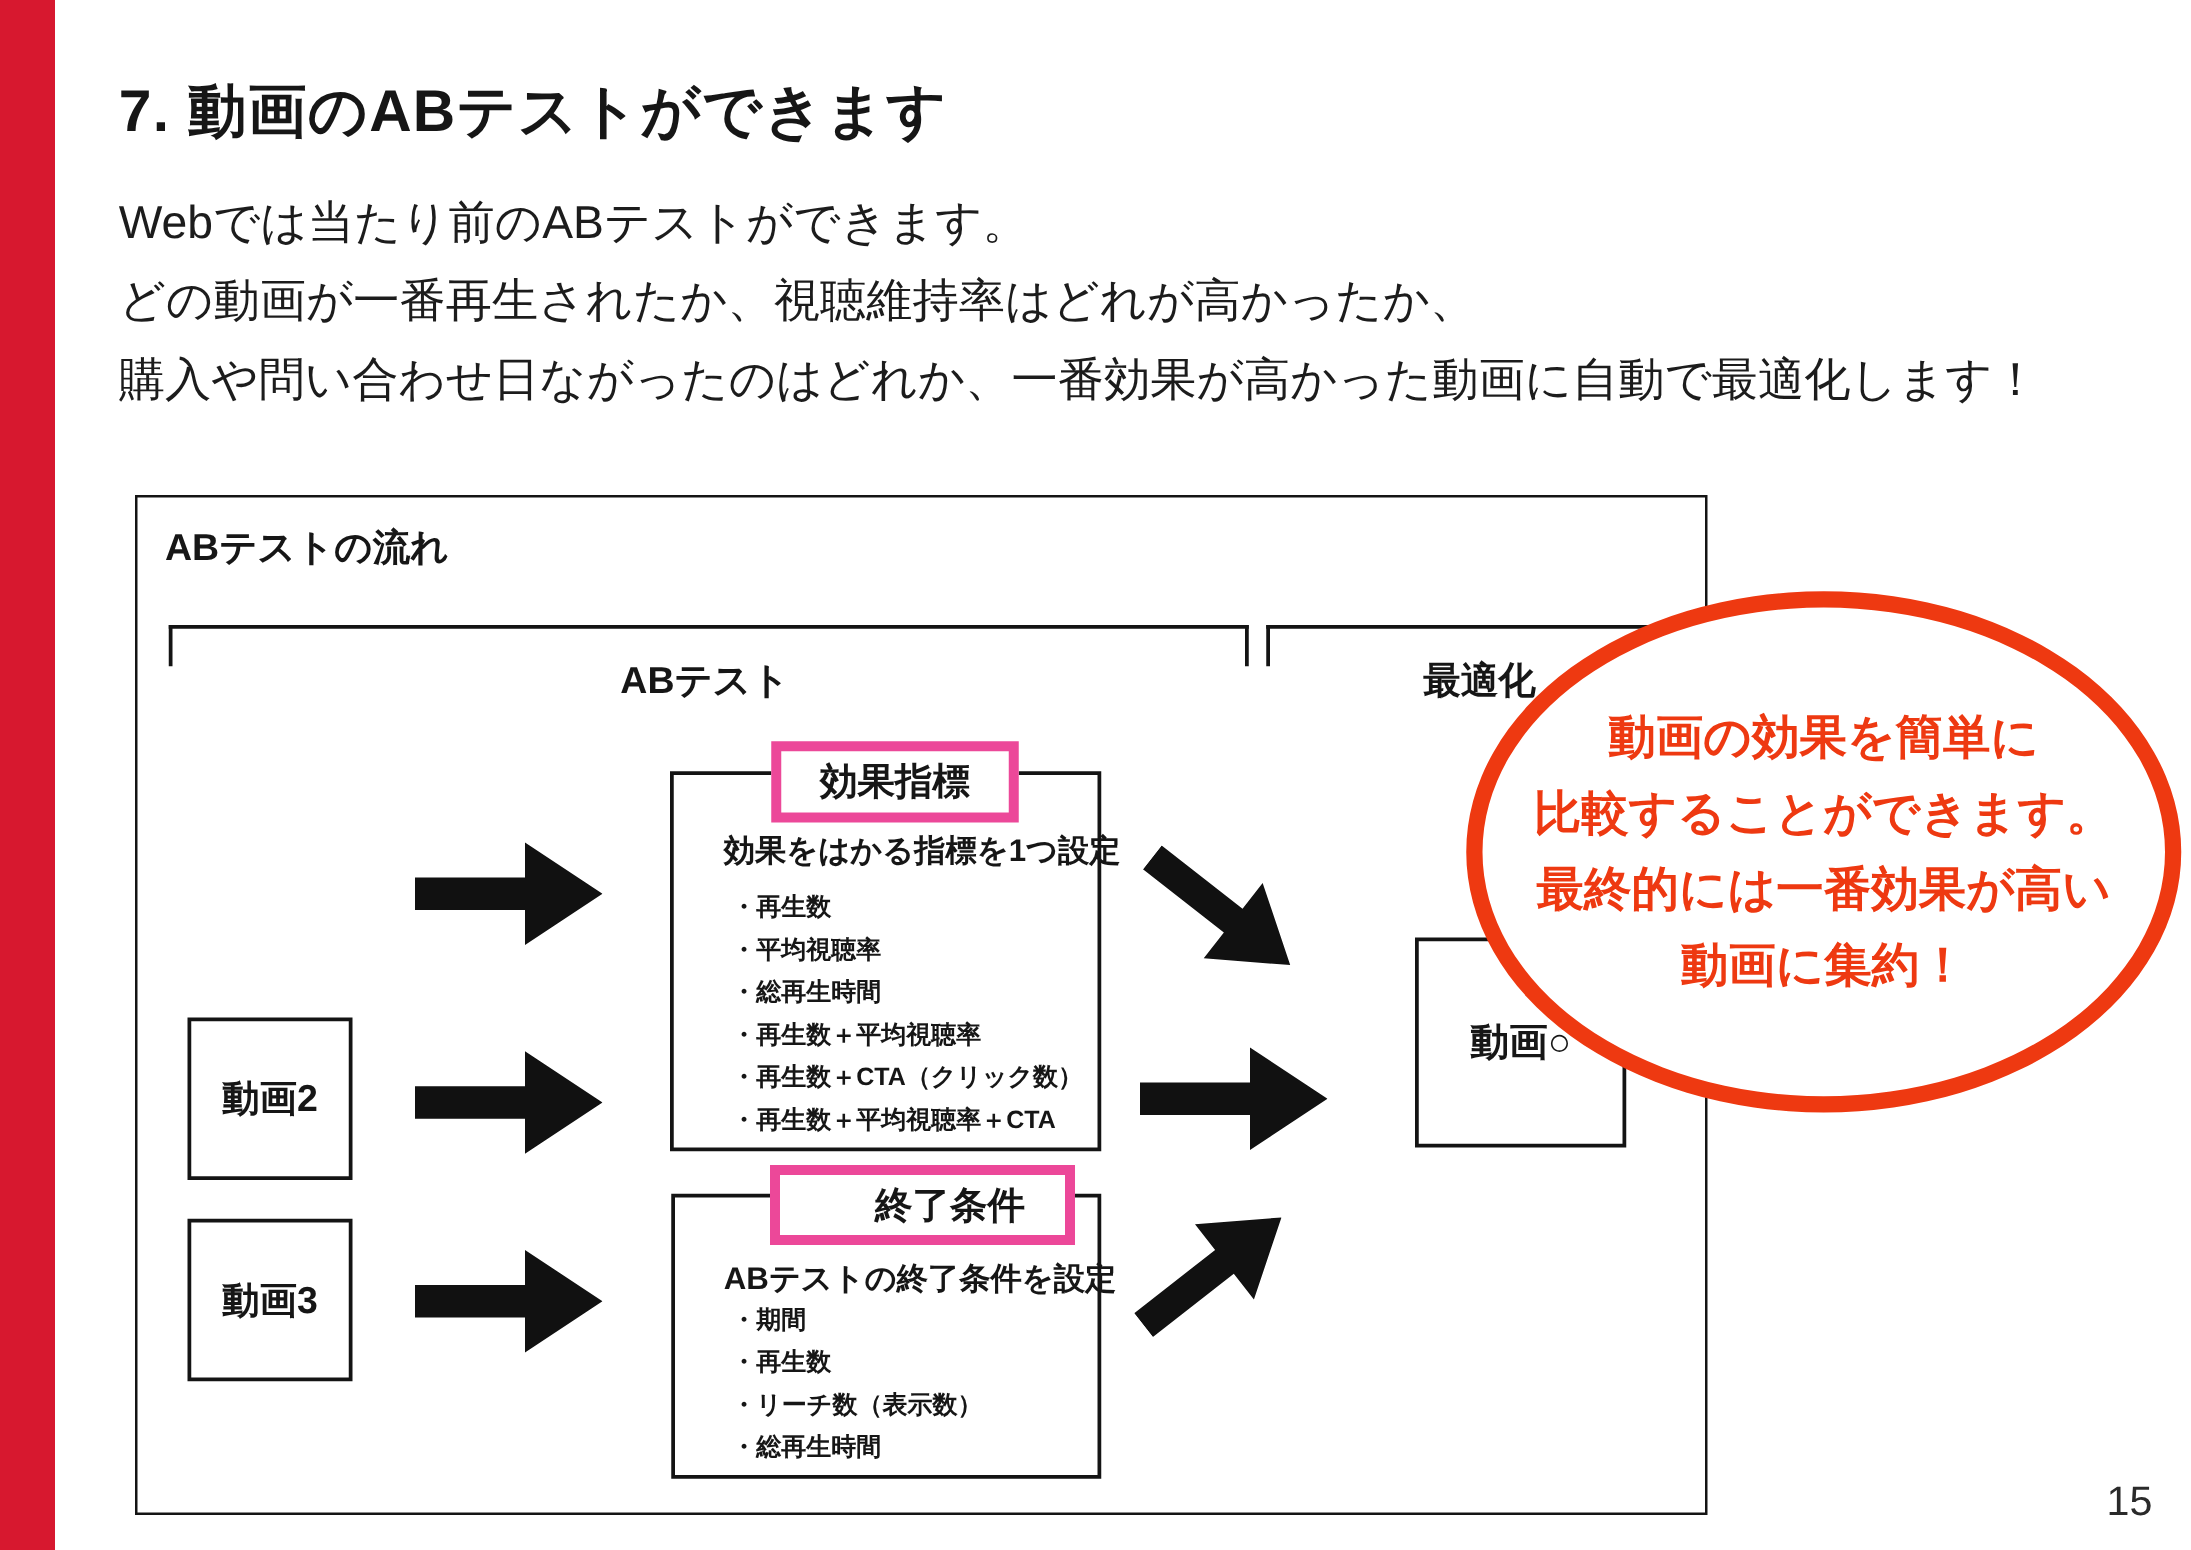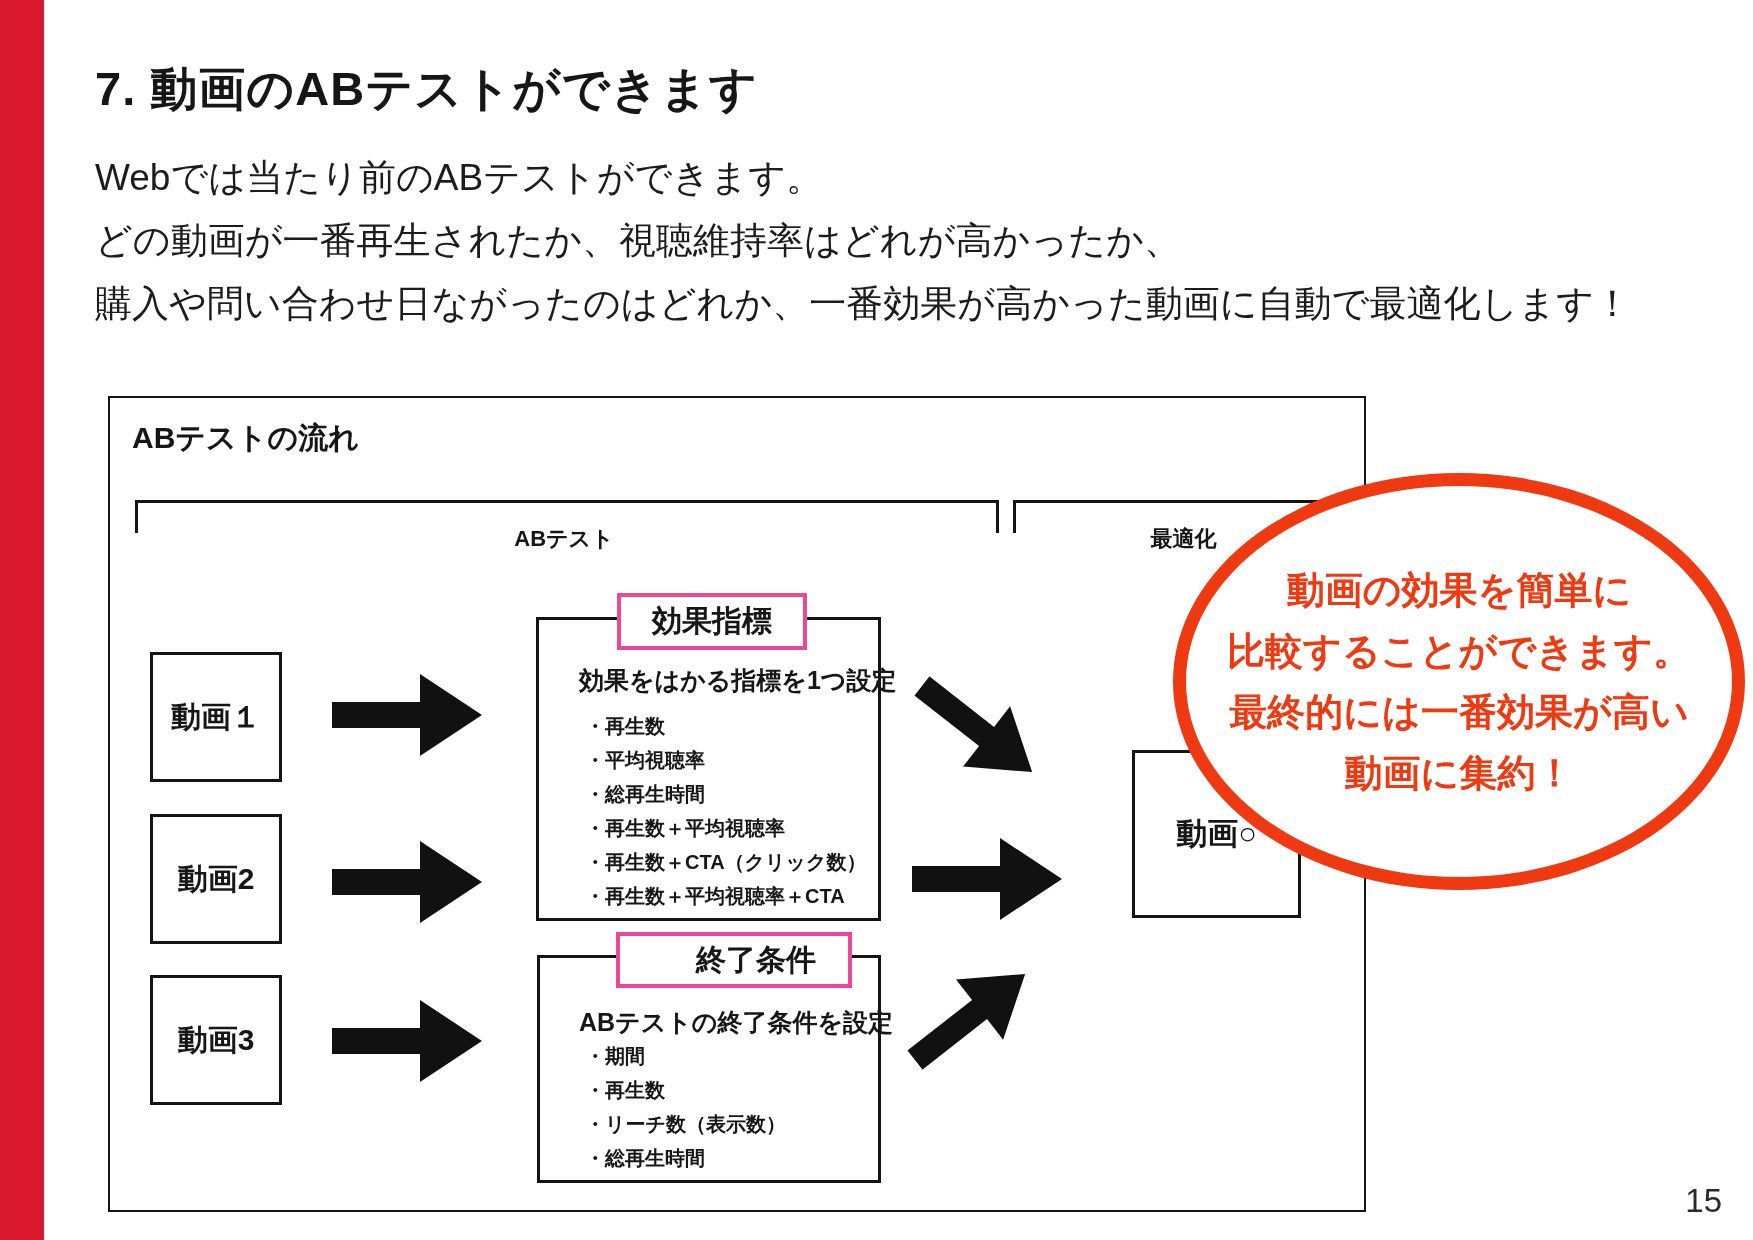--- a/index.html
+++ b/index.html
@@ -9,39 +9,39 @@
   }
   .abs{position:absolute;}
   .red-bar{left:0;top:0;width:44px;height:1240px;background:#d7182f;}
   .title{left:95px;top:58px;font-size:47px;font-weight:bold;letter-spacing:1px;white-space:nowrap;text-align:right;}
   .intro{left:95px;top:146px;font-size:37px;line-height:63px;color:#1c1c1c;white-space:nowrap;}
   .diagram{left:108px;top:396px;width:1254px;height:812px;border:2px solid #141414;background:#fff;}
   .diagram-title{left:22px;top:20px;font-size:30px;font-weight:bold;white-space:nowrap;}
   .bracket{height:30px;border-top:3px solid #141414;border-left:3px solid #141414;border-right:3px solid #141414;}
   .bracket-1{left:25px;top:102px;width:858px;}
   .bracket-2{left:903px;top:102px;width:341px;}
-  .phase-label{top:126px;text-align:center;font-size:22px;font-weight:bold;white-space:nowrap;}
+  .phase-label{top:126px;text-align:center;font-size:30px;font-weight:bold;white-space:nowrap;}
   .phase-ab{left:25px;width:858px;}
   .phase-opt{left:903px;width:341px;}
   .vbox{width:126px;height:124px;border:3px solid #141414;background:#fff;display:flex;align-items:center;justify-content:center;font-size:30px;font-weight:bold;}
   .vbox1{left:40px;top:254px;}
   .vbox2{left:40px;top:416px;}
   .vbox3{left:40px;top:577px;}
   .arrow{width:150px;height:90px;}
   .arrow svg{display:block;width:100%;height:100%;}
   .arr1{left:222px;top:272px;}
   .arr2{left:222px;top:439px;}
   .arr3{left:222px;top:598px;}
   .arr-diag-top{left:797px;top:289px;width:140px;height:84px;transform:rotate(38deg);}
   .arr-mid{left:802px;top:436px;}
   .arr-diag-bottom{left:790px;top:577px;width:140px;height:84px;transform:rotate(-38deg);}
   .panel{border:3px solid #141414;background:#fff;}
   .metrics-box{left:426px;top:219px;width:339px;height:298px;}
   .endcond-box{left:427px;top:557px;width:338px;height:222px;}
-  .panel-header{border:4px solid #ec4899;background:#fff;z-index:2;display:flex;align-items:center;justify-content:center;font-size:30px;font-weight:bold;}
+  .panel-header{border:8px solid #ec4899;background:#fff;z-index:2;display:flex;align-items:center;justify-content:center;font-size:30px;font-weight:bold;}
   .metrics-header{left:507px;top:195px;width:182px;height:49px;}
   .endcond-header{left:506px;top:534px;width:184px;height:48px;padding-left:44px;}
   .panel-subtitle{font-size:25px;font-weight:bold;white-space:nowrap;}
   .metrics-subtitle{left:469px;top:266px;}
   .endcond-subtitle{left:469px;top:608px;}
   .bullets{font-size:20px;font-weight:bold;line-height:34px;white-space:nowrap;}
   .metrics-bullets{left:475px;top:311px;}
   .endcond-bullets{left:475px;top:641px;}
   .result-box{left:1022px;top:352px;width:163px;height:162px;border:3px solid #141414;background:#fff;display:flex;align-items:center;justify-content:center;font-size:31px;font-weight:bold;}
   .callout{
@@ -70,21 +70,20 @@
   <div class="abs diagram">
 
     <div class="abs diagram-title">ABテストの流れ</div>
 
     <div class="abs bracket bracket-1"></div>
     <div class="abs phase-label phase-ab">ABテスト</div>
 
     <div class="abs bracket bracket-2"></div>
     <div class="abs phase-label phase-opt">最適化</div>
 
-    <div class="abs vbox vbox1">動画１</div>
     <div class="abs vbox vbox2">動画2</div>
     <div class="abs vbox vbox3">動画3</div>
 
     <div class="abs arrow arr1">
       <svg viewBox="0 0 150 90">
           <path d="M0 32 H88 V4 L150 45 L88 86 V58 H0 Z" fill="#111"></path>
         </svg>
     </div>
     <div class="abs arrow arr2">
       <svg viewBox="0 0 150 90">

